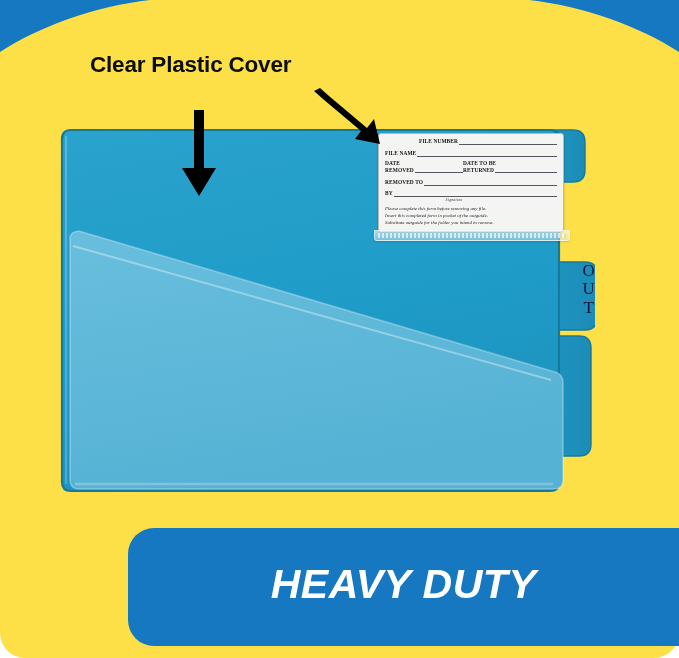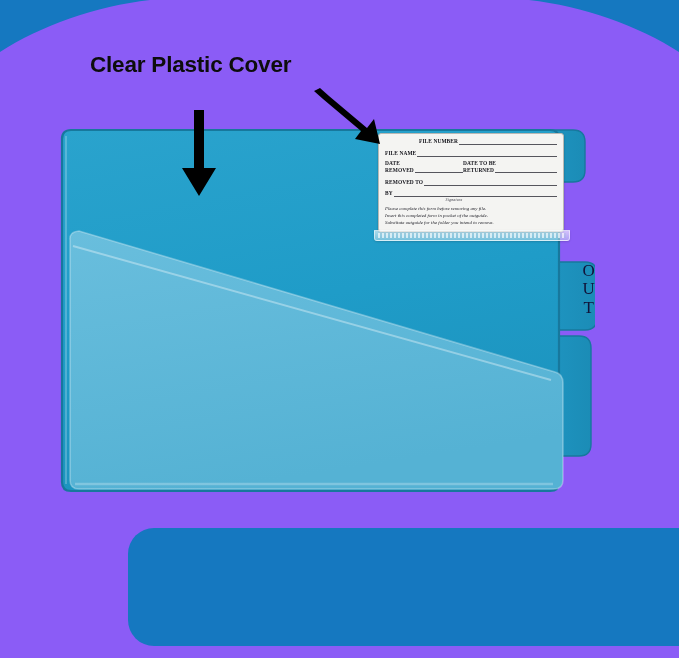--- a/index.html
+++ b/index.html
@@ -12,21 +12,22 @@
     height: 658px;
     position: relative;
     overflow: hidden;
     font-family: "Liberation Sans", sans-serif;
     -webkit-font-smoothing: antialiased;
   }
 
   .stage {
     position: absolute;
     inset: 0;
-    background: #8b5cf6;
+    background: #fde047;
+    border-radius: 25px;
   }
 
   
   .corner-swoosh {
     position: absolute;
     top: 0;
     overflow: hidden;
     pointer-events: none;
   }
   .corner-left  { left: 0;  width: 150px; height: 64px; }
@@ -318,15 +319,16 @@
     </svg>
   </div>
 
   <div class="arrow arrow-diag">
     <svg width="78" height="60" viewBox="0 0 78 60">
       <path d="M10,0 L19,8 L57,40 L64,31 L70,56 L45,51 L51,43 L13,11 L4,3 Z" fill="#000000"></path>
     </svg>
   </div>
 
   <div class="banner">
+    <div class="banner-title">HEAVY DUTY</div>
   </div>
 
 </div>
 
 </body></html>

